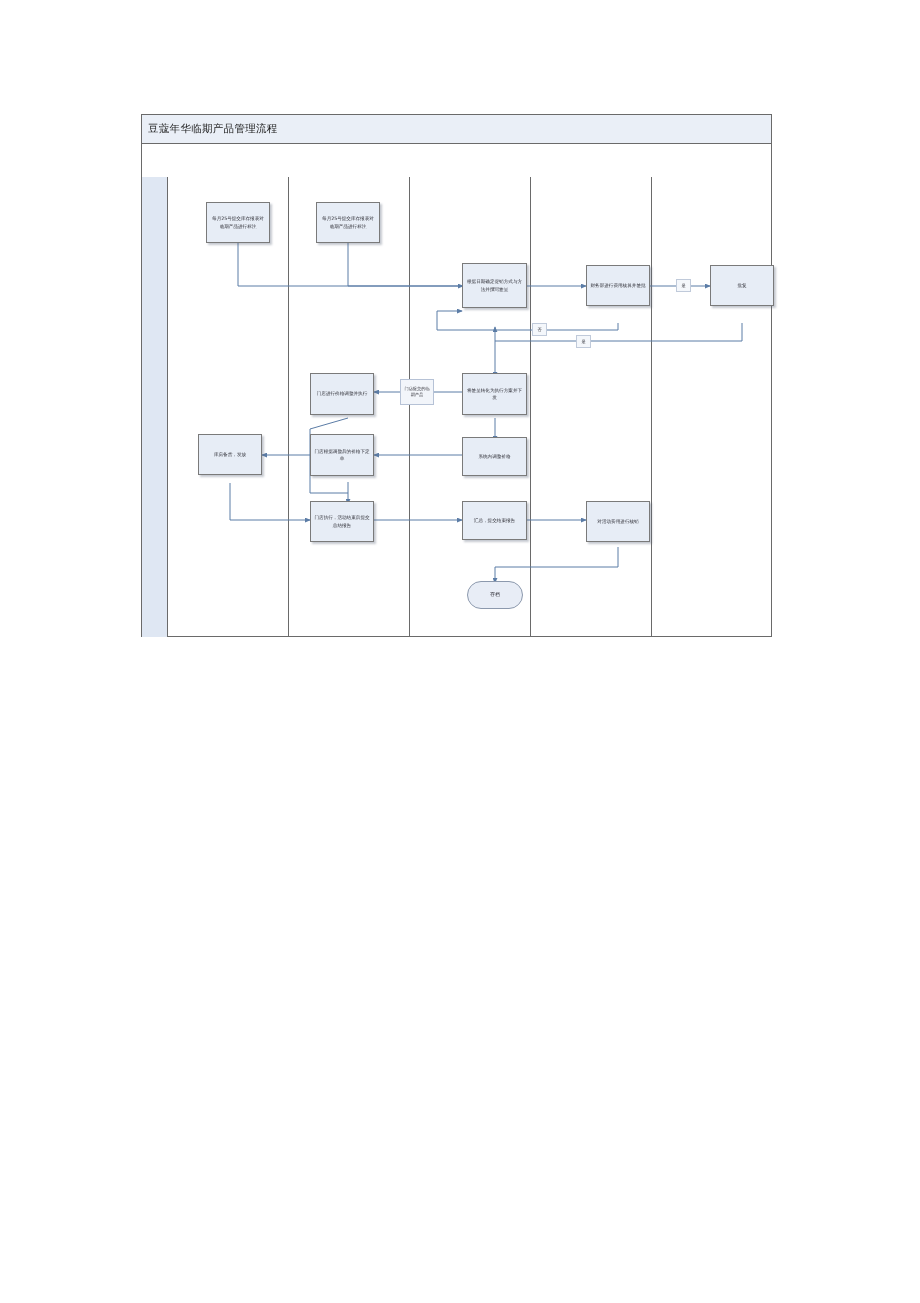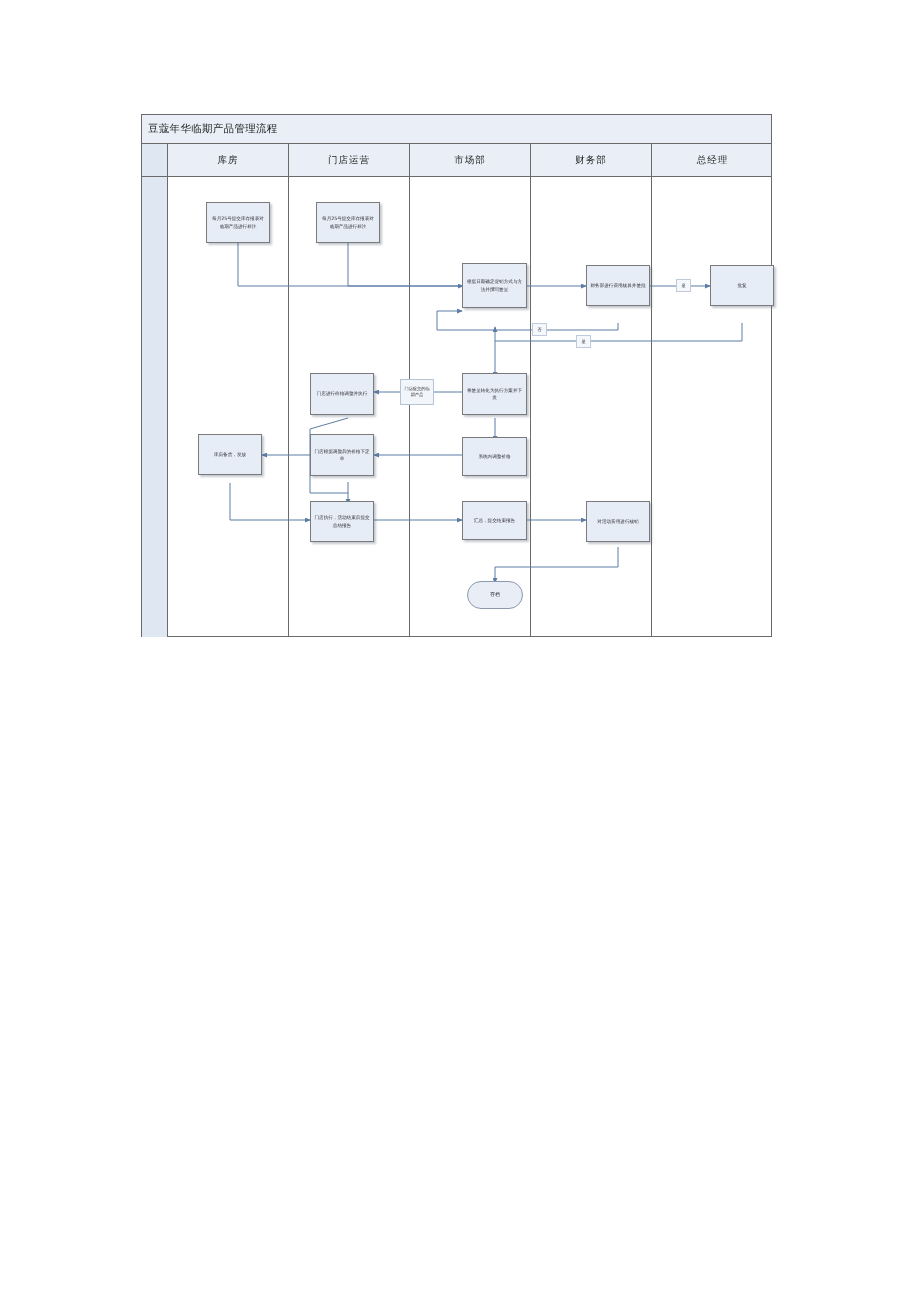--- a/index.html
+++ b/index.html
@@ -120,28 +120,20 @@
 <body>
 
 <div class="page">
 
   <div class="flow-table">
 
     <div class="title-row">
       <span class="title-text">豆蔻年华临期产品管理流程</span>
     </div>
 
-    <div class="header-row">
-      <div class="hcell spacer w-spacer"></div>
-      <div class="hcell w-lane">库房</div>
-      <div class="hcell w-lane">门店运营</div>
-      <div class="hcell w-lane">市场部</div>
-      <div class="hcell w-lane">财务部</div>
-      <div class="hcell w-lane">总经理</div>
-    </div>
 
     <div class="body-row">
       <div class="lane spacer w-spacer"></div>
       <div class="lane w-lane"></div>
       <div class="lane w-lane"></div>
       <div class="lane w-lane"></div>
       <div class="lane w-lane"></div>
       <div class="lane w-lane"></div>
     </div>
 

